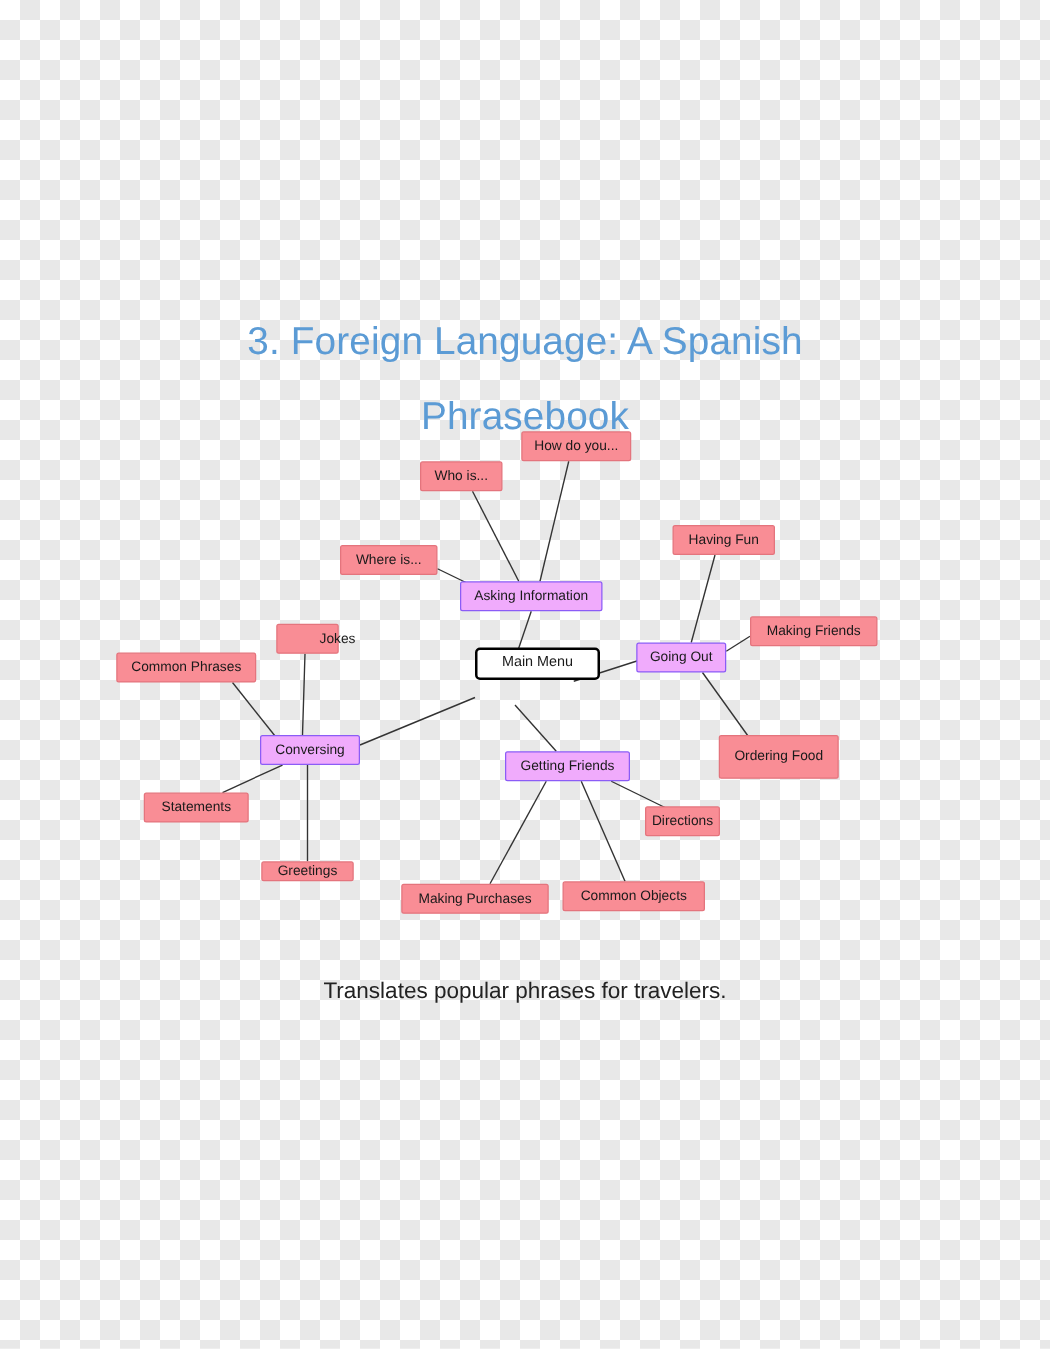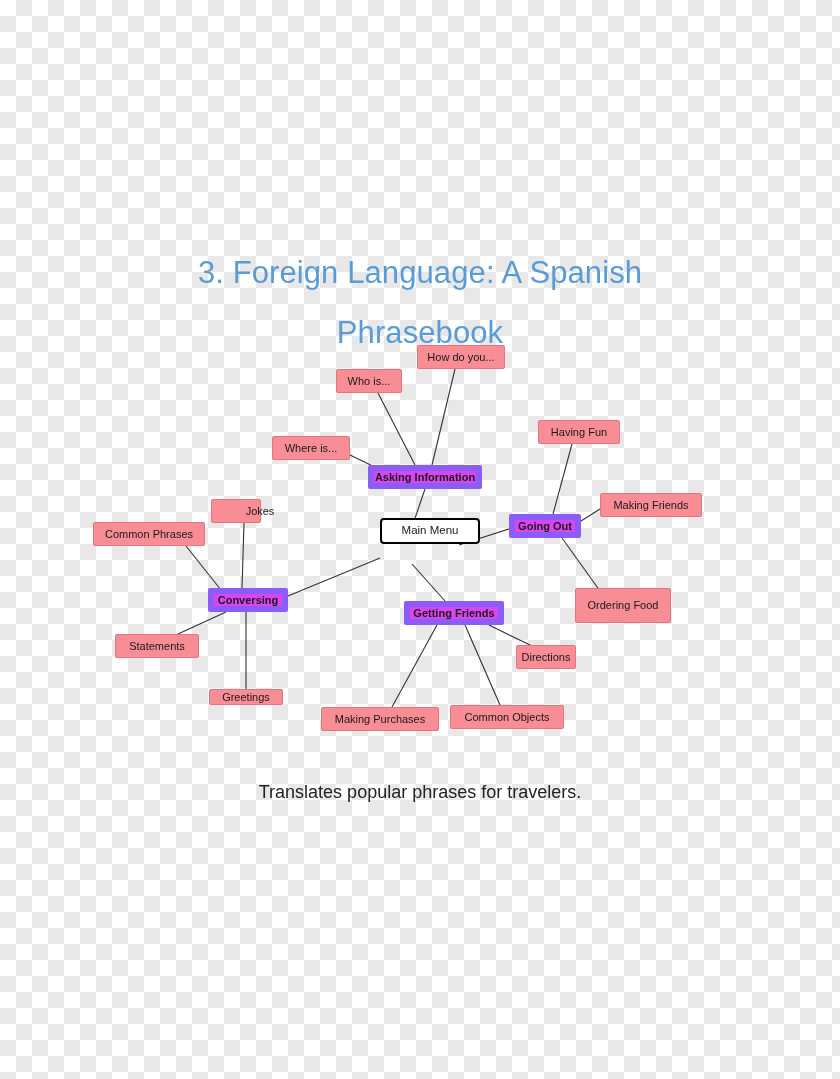--- a/index.html
+++ b/index.html
@@ -78,23 +78,22 @@
     font-family: "Liberation Sans", sans-serif;
     line-height: 1;
   }
   .node.root {
     background: #ffffff;
     border: 2px solid #000000;
     border-radius: 4px;
     font-size: 11.5px;
   }
   .node.branch {
-    background: #d946ef;
-    border: 6px solid #8b5cf6;
-    font-weight: bold;
+    background: #f0abfc;
+    border: 1px solid #8b5cf6;
   }
   .node.leaf {
     background: #f98d95;
     border: 1px solid #e4747d;
   }
 </style>
 </head>
 <body>
 
 <div id="canvas">
@@ -149,21 +148,21 @@
       </div>
       <div class="node leaf" style="left: 538px; top: 420px; width: 82px; height: 24px;">
         <span>Having Fun</span>
       </div>
       <div class="node leaf" style="left: 600px; top: 493px; width: 102px; height: 24px;">
         <span>Making Friends</span>
       </div>
       <div class="node leaf" style="left: 575px; top: 588px; width: 96px; height: 35px;">
         <span>Ordering Food</span>
       </div>
-      <div class="node leaf" style="left: 211px; top: 499px; width: 50px; height: 24px; padding-left: 48px;">
+      <div class="node leaf" style="left: 221px; top: 499px; width: 50px; height: 24px; padding-left: 48px;">
         <span>Jokes</span>
       </div>
       <div class="node leaf" style="left: 93px; top: 522px; width: 112px; height: 24px;">
         <span>Common Phrases</span>
       </div>
       <div class="node leaf" style="left: 115px; top: 634px; width: 84px; height: 24px;">
         <span>Statements</span>
       </div>
       <div class="node leaf" style="left: 209px; top: 689px; width: 74px; height: 16px;">
         <span>Greetings</span>

